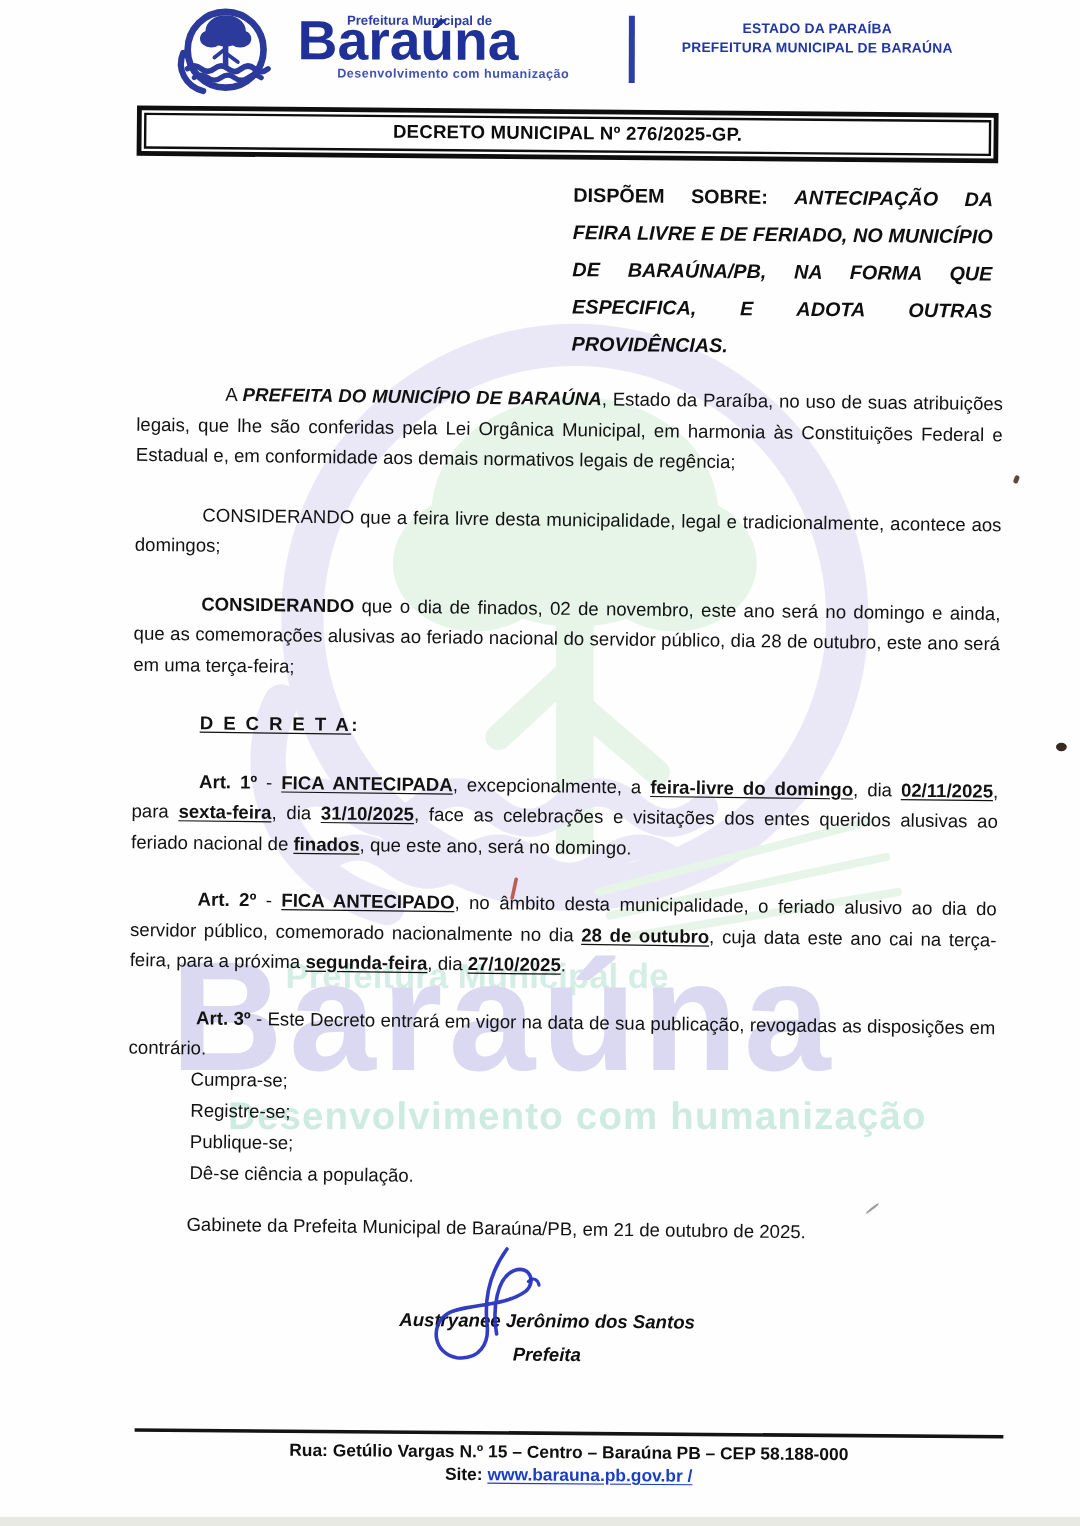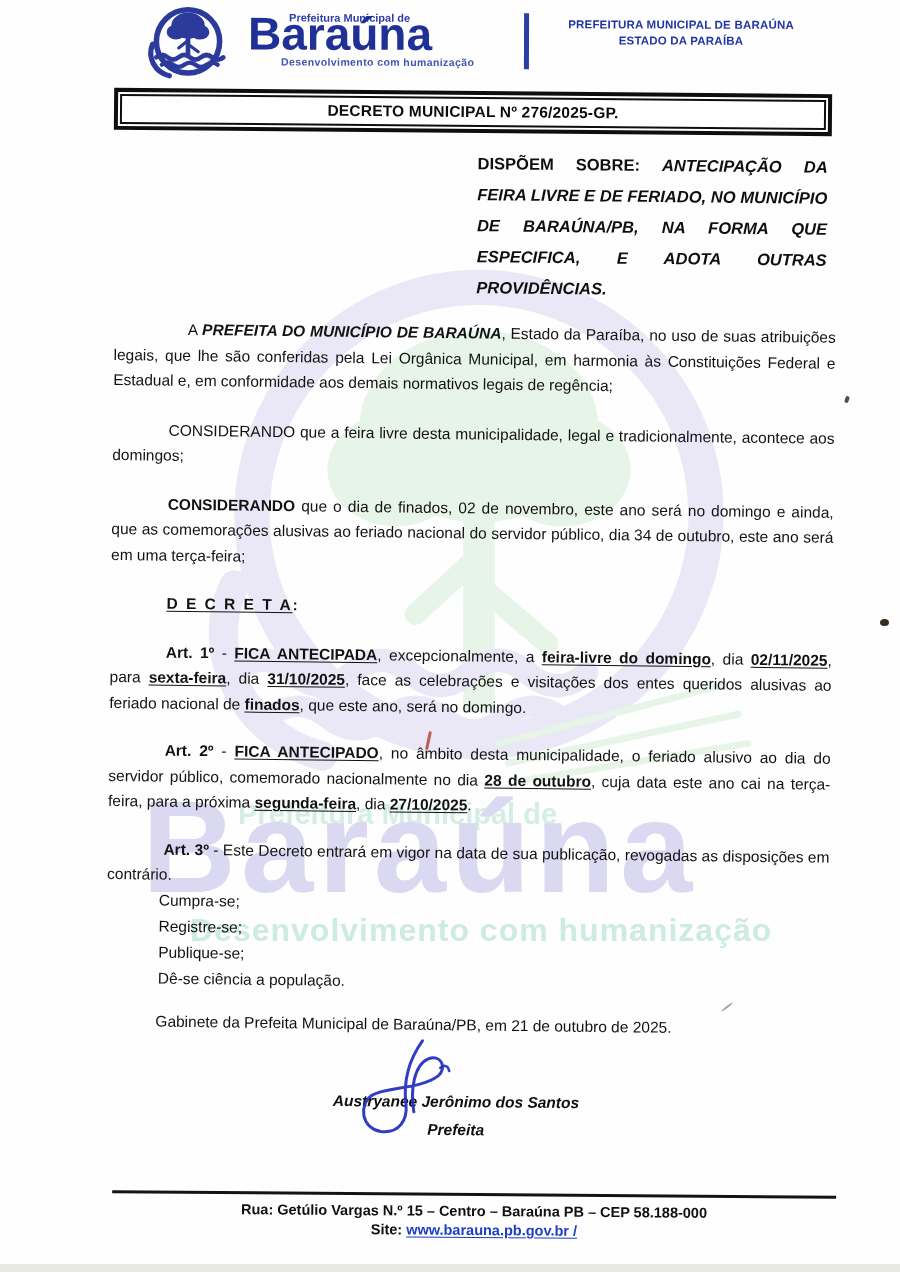--- a/index.html
+++ b/index.html
@@ -100,35 +100,35 @@
       <path d="M50 40 L40 48 M50 44 L61 52" stroke="#2b3a9b" stroke-width="3.4" stroke-linecap="round"></path>
       <path d="M16 58 q6 -5 12 0 t12 0 t12 0 t12 0 t12 0 t12 0" fill="none" stroke="#2b3a9b" stroke-width="5" stroke-linecap="round"></path>
       <path d="M22 66 q6 -4.6 12 0 t12 0 t12 0 t12 0 t12 0" fill="none" stroke="#2b3a9b" stroke-width="4.6" stroke-linecap="round"></path>
       <path d="M12 44 C 6 58, 14 74, 30 78" fill="none" stroke="#2b3a9b" stroke-width="5.6" stroke-linecap="round"></path>
     </svg>
     <div class="logo-small">Prefeitura Municipal de</div>
     <div class="logo-name">Baraúna</div>
     <div class="logo-tag">Desenvolvimento com humanização</div>
     <div class="hdr-divider"></div>
     <div class="hdr-right">
+      <div>ESTADO DA PARAÍBA</div>
       <div>PREFEITURA MUNICIPAL DE BARAÚNA</div>
-      <div>ESTADO DA PARAÍBA</div>
     </div>
   </div>
 
   <div class="title-box">
     <div class="title-inner">DECRETO MUNICIPAL Nº 276/2025-GP.</div>
   </div>
 
   <div class="summary"><span style="font-weight: 700;">DISPÕEM SOBRE: </span><span style="font-weight: 700; font-style: italic;">ANTECIPAÇÃO DA FEIRA LIVRE E DE FERIADO, NO MUNICÍPIO DE BARAÚNA/PB, NA FORMA QUE ESPECIFICA, E ADOTA OUTRAS PROVIDÊNCIAS.</span></div>
 
   <div class="doc-body">
     <p class="p1"><span>A </span><span style="font-weight: 700; font-style: italic;">PREFEITA DO MUNICÍPIO DE BARAÚNA</span><span>, Estado da Paraíba, no uso de suas atribuições legais, que lhe são conferidas pela Lei Orgânica Municipal, em harmonia às Constituições Federal e Estadual e, em conformidade aos demais normativos legais de regência;</span></p>
     <p class="para"><span>CONSIDERANDO que a feira livre desta municipalidade, legal e tradicionalmente, acontece aos domingos;</span></p>
-    <p class="para"><span style="font-weight: 700;">CONSIDERANDO</span><span> que o dia de finados, 02 de novembro, este ano será no domingo e ainda, que as comemorações alusivas ao feriado nacional do servidor público, dia 34 de outubro, este ano será em uma terça-feira;</span></p>
+    <p class="para"><span style="font-weight: 700;">CONSIDERANDO</span><span> que o dia de finados, 02 de novembro, este ano será no domingo e ainda, que as comemorações alusivas ao feriado nacional do servidor público, dia 28 de outubro, este ano será em uma terça-feira;</span></p>
     <p class="decreta"><span class="u" style="font-weight: 700;">D E C R E T A</span><span style="font-weight: 700;">:</span></p>
     <p class="art"><span style="font-weight: 700;">Art. 1º</span><span> - </span><span class="u" style="font-weight: 700;">FICA ANTECIPADA</span><span>, excepcionalmente, a </span><span class="u" style="font-weight: 700;">feira-livre do domingo</span><span>, dia </span><span class="u" style="font-weight: 700;">02/11/2025</span><span>, para </span><span class="u" style="font-weight: 700;">sexta-feira</span><span>, dia </span><span class="u" style="font-weight: 700;">31/10/2025</span><span>, face as celebrações e visitações dos entes queridos alusivas ao feriado nacional de </span><span class="u" style="font-weight: 700;">finados</span><span>, que este ano, será no domingo.</span></p>
     <p class="art"><span style="font-weight: 700;">Art. 2º</span><span> - </span><span class="u" style="font-weight: 700;">FICA ANTECIPADO</span><span>, no âmbito desta municipalidade, o feriado alusivo ao dia do servidor  público, comemorado nacionalmente no dia </span><span class="u" style="font-weight: 700;">28 de outubro</span><span>, cuja data este ano cai na terça-feira, para a próxima </span><span class="u" style="font-weight: 700;">segunda-feira</span><span>, dia </span><span class="u" style="font-weight: 700;">27/10/2025</span><span>.</span></p>
     <p class="art-last"><span style="font-weight: 700;">Art. 3º</span><span> - Este Decreto entrará em vigor na data de sua publicação, revogadas as disposições em contrário.</span></p>
     <div class="closing">
         <div>Cumpra-se;</div>
         <div>Registre-se;</div>
         <div>Publique-se;</div>
         <div>Dê-se ciência a população.</div>
       </div>

